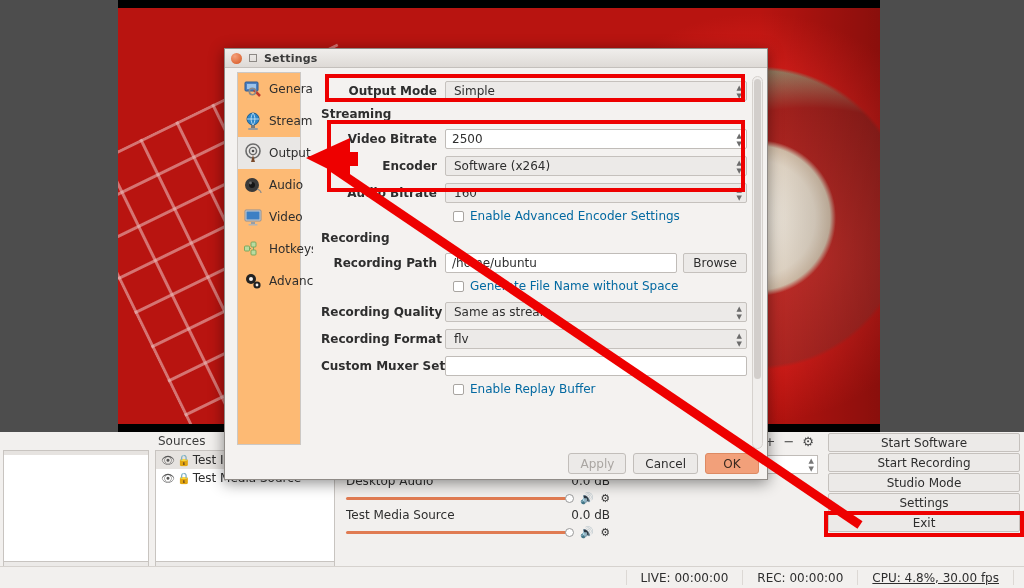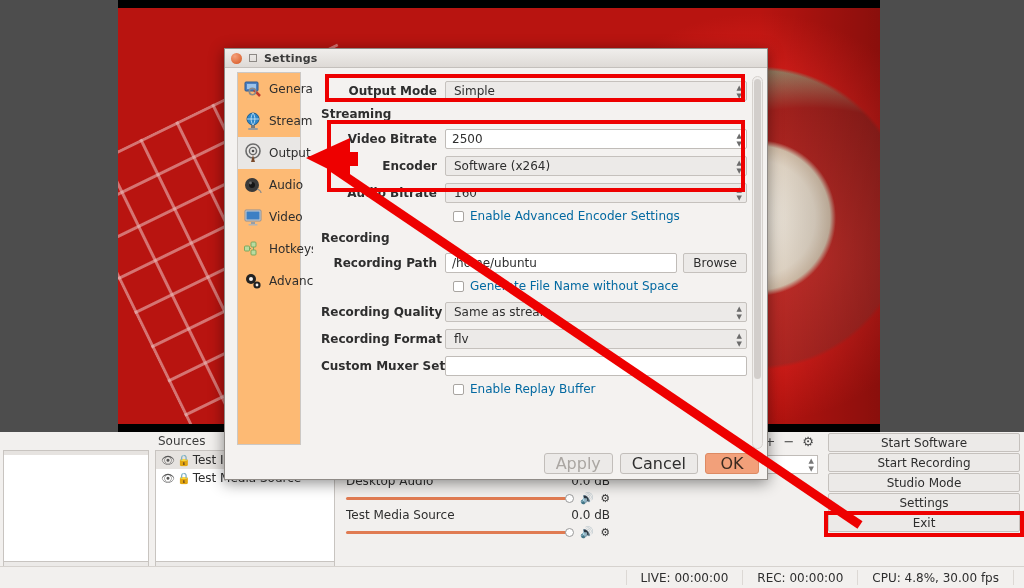--- a/index.html
+++ b/index.html
@@ -108,21 +108,21 @@
   }
 
   
   .statusbar {
     position:absolute; left:0; bottom:0; width:1024px; height:22px;
     background:#f2f0ee; border-top:1px solid #d6d2ce;
     display:flex; align-items:center; justify-content:flex-end; gap:0px;
     font-size:12px; color:#2e2e2e;
   }
   .status-cell { padding: 0 14px; border-left:1px solid #dcd8d4; height:15px; display:flex; align-items:center; }
-  .status-cell:last-child { border-right:1px solid #dcd8d4; margin-right:10px;}
+  .status-cell:last-child { border-right:1px solid #dcd8d4; margin-right:10px;text-decoration:underline;}
 
   
   #settings-dialog {
     position: absolute; left: 224px; top: 48px; width: 544px; height: 432px;
     background: #f4f2f0; border: 1px solid #8f8b87;
     box-shadow: 0 3px 14px rgba(0,0,0,.45);
   }
   .titlebar {
     height: 19px; background: linear-gradient(to bottom,#f0eeec,#dedad6);
     border-bottom:1px solid #c4c0bc;
@@ -174,21 +174,21 @@
     background:#f0eeec; border:1px solid #d6d2ce; border-radius:6px;
   }
   .vthumb { position:absolute; left:1px; top:2px; width:7px; height:300px; background:#d2cecb; border-radius:4px;}
 
   .dlg-footer {
     position:absolute; left:0; bottom:0; width:544px; height:31px;
     display:flex; align-items:center; justify-content:flex-end; gap:7px; padding-right:10px;
   }
   .dbtn {
     height:21px; min-width:54px; padding:0 11px; border-radius:3px;
-    display:flex; align-items:center; justify-content:center; font-size:16px;
+    display:flex; align-items:center; justify-content:center; font-size:12px;
     background:#eceae8; border:1px solid #c2bebA; color:#2e2e2e;
   }
   .dbtn.disabled { color:#aaa6a2; }
   .dbtn.primary { background:#f2a07a; border-color:#dd8a63; color:#3a2a20; }
 
   
   .anno { position:absolute; border: 4px solid #ee0000; pointer-events:none; }
   #anno-svg { position:absolute; inset:0; width:1024px; height:588px; pointer-events:none; }
 </style>
 </head>

